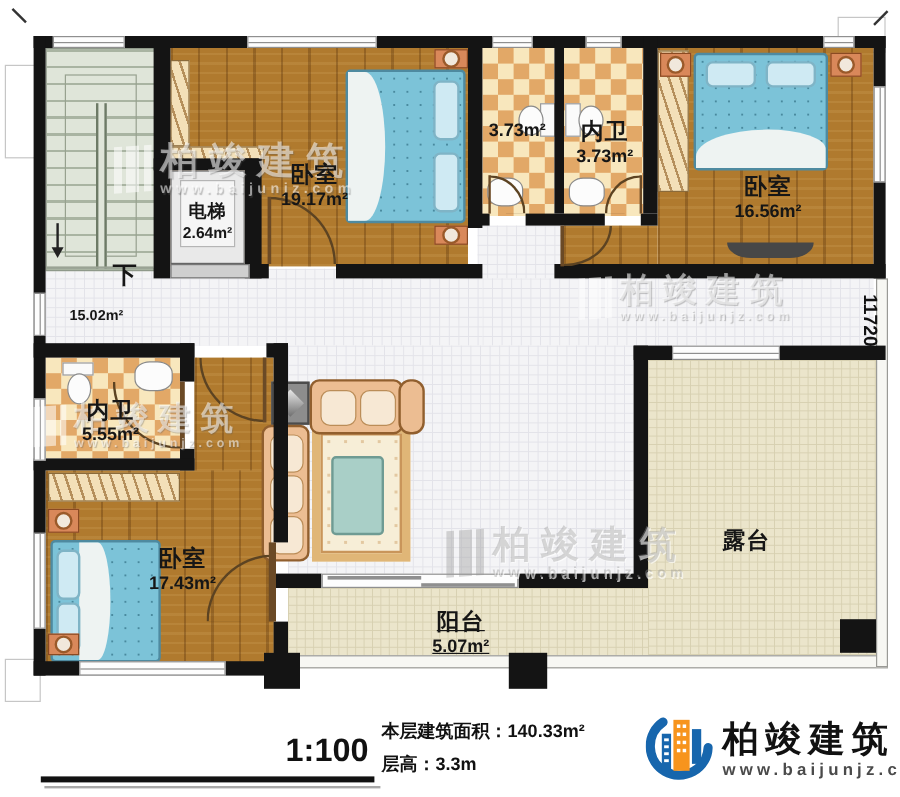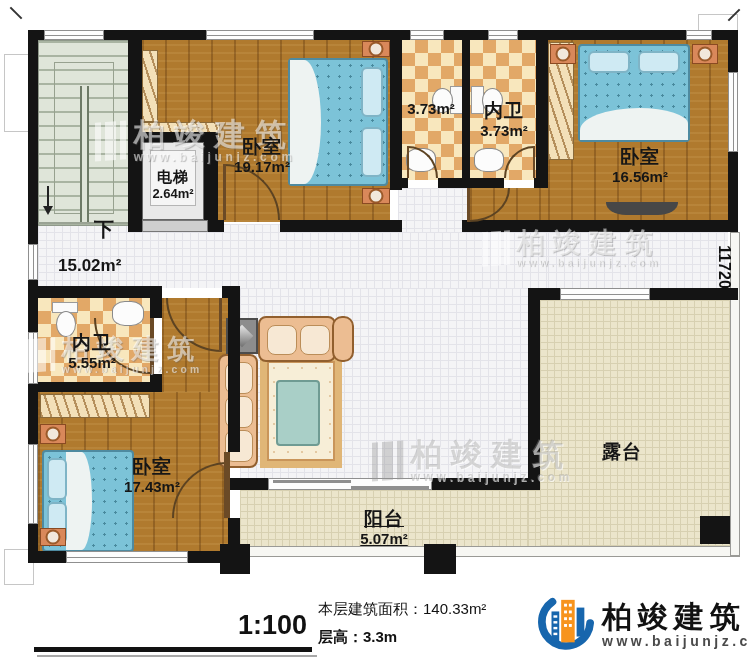--- a/index.html
+++ b/index.html
@@ -85,21 +85,21 @@
       transform:skewY(-4deg);}
   .wm-text{display:flex;flex-direction:column;line-height:1.05;}
   .wm-name{font-size:34px;font-weight:bold;letter-spacing:10px;white-space:nowrap;}
   .wm-url{font-size:13px;font-weight:bold;letter-spacing:4px;white-space:nowrap;}
   
   .titlebar{position:absolute;left:0;top:592px;width:750px;height:72px;background:#fff;z-index:50;}
   .tb-title{position:absolute;left:36px;top:4px;font-size:40px;font-weight:bold;letter-spacing:2px;}
   .tb-rule1{position:absolute;left:34px;top:55px;width:278px;height:5px;background:#111;}
   .tb-rule2{position:absolute;left:37px;top:63px;width:280px;height:2px;background:#a8a8a8;}
   .tb-scale{position:absolute;left:238px;top:18px;font-size:27px;font-weight:bold;}
-  .tb-line1{position:absolute;left:318px;top:8px;font-size:15px;font-weight:normal;}
+  .tb-line1{position:absolute;left:318px;top:8px;font-size:15px;font-weight:bold;}
   .tb-line2{position:absolute;left:318px;top:36px;font-size:15px;font-weight:bold;}
   .brand{position:absolute;left:538px;top:2px;display:flex;align-items:center;gap:8px;}
   .brand-text{display:flex;flex-direction:column;}
   .brand-name{font-size:30px;font-weight:bold;letter-spacing:6px;line-height:1.1;}
   .brand-url{font-size:14px;font-weight:bold;letter-spacing:3.5px;color:#4a4a4a;}
 </style>
 </head>
 <body>
 
 <div class="page">
@@ -314,21 +314,21 @@
     </div>
     <div class="rlabel" style="left:454px;top:100px;">
       <span class="rname">内卫</span>
       <span class="rarea">3.73m²</span>
     </div>
     <div class="rlabel" style="left:590px;top:146px;">
       <span class="rname">卧室</span>
       <span class="rarea">16.56m²</span>
     </div>
     <div class="plainlabel" style="left:94px;top:216px;font-size:20px;">下</div>
-    <div class="plainlabel" style="left:58px;top:256px;font-size:17px;">15.02m²</div>
+    <div class="plainlabel" style="left:58px;top:256px;font-size:12px;">15.02m²</div>
     <div class="rlabel" style="left:42px;top:332px;">
       <span class="rname">内卫</span>
       <span class="rarea">5.55m²</span>
     </div>
     <div class="rlabel" style="left:102px;top:456px;">
       <span class="rname">卧室</span>
       <span class="rarea">17.43m²</span>
     </div>
     <div class="rlabel" style="left:572px;top:410px;margin-top:31px;">
       <span class="rname">露台</span>

